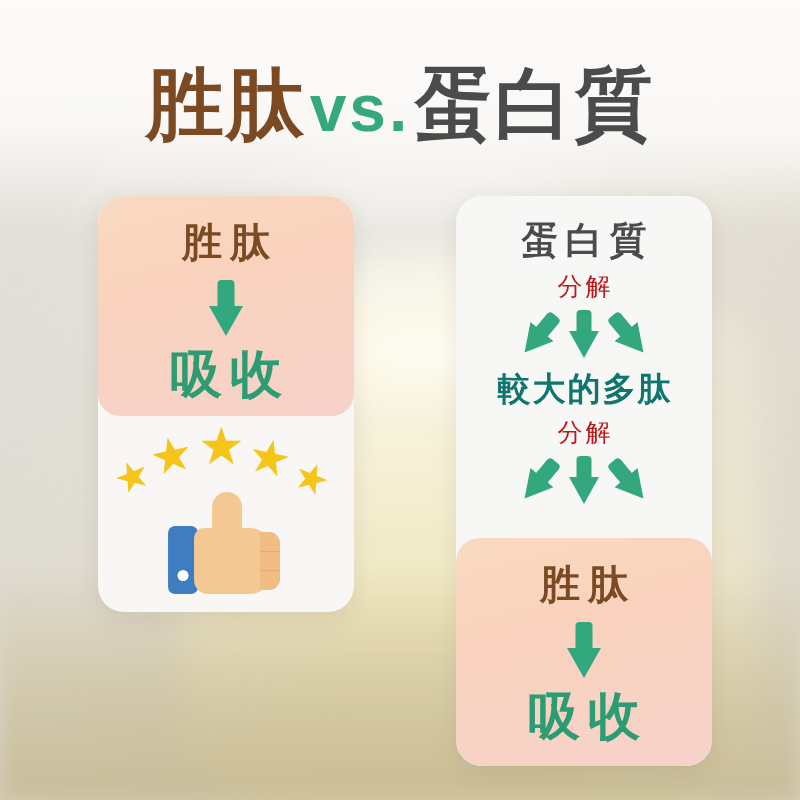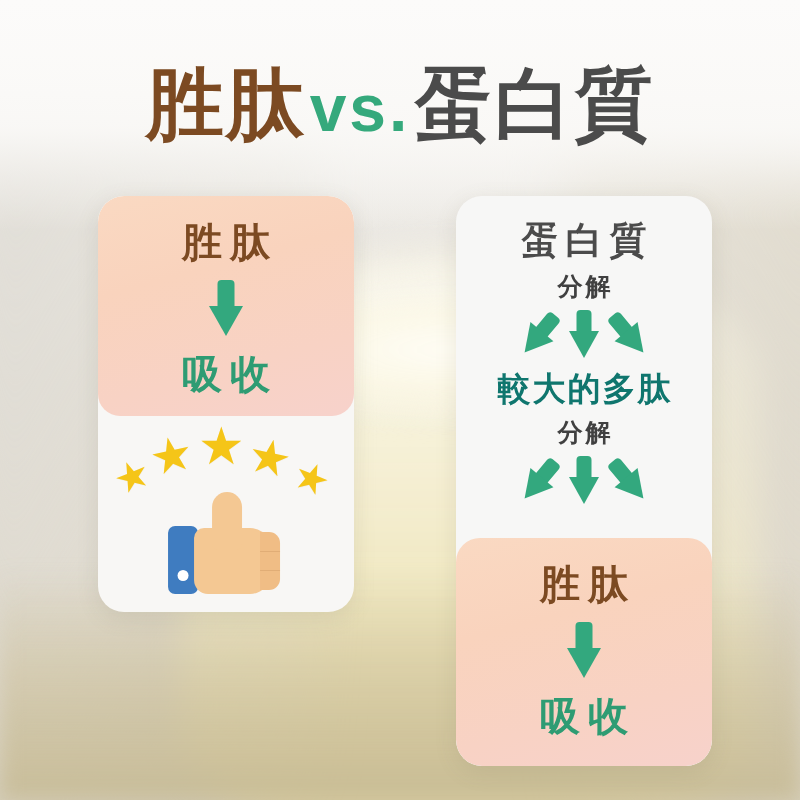--- a/index.html
+++ b/index.html
@@ -186,24 +186,24 @@
     height: 196px;
   }
 
   .cn-label {
     font-weight: 700;
     letter-spacing: 8px;
     text-indent: 8px;
     white-space: nowrap;
   }
   .lbl-peptide-brown { color: #7c4a22; font-size: 40px; line-height: 48px; }
-  .lbl-absorb-green  { color: #2e9c73; font-size: 40px; line-height: 48px; }
+  .lbl-absorb-green  { color: #2e9c73; font-size: 52px; line-height: 48px; }
   .lbl-protein-gray  { color: #4b4b4b; font-size: 37px; line-height: 46px; letter-spacing: 7px; text-indent: 7px; }
   .lbl-polypeptide   { color: #0f766e; font-size: 33px; line-height: 42px; letter-spacing: 2px; text-indent: 2px; }
-  .lbl-split-green   { color: #404040; font-size: 25px; line-height: 32px; font-weight: 700; letter-spacing: 3px; text-indent: 3px; }
+  .lbl-split-green   { color: #b91c1c; font-size: 25px; line-height: 32px; font-weight: 400; letter-spacing: 3px; text-indent: 3px; }
 
   
   .arrow-down {
     position: relative;
     width: 34px;
     height: 56px;
   }
   .arrow-down .shaft {
     position: absolute;
     left: 50%;

